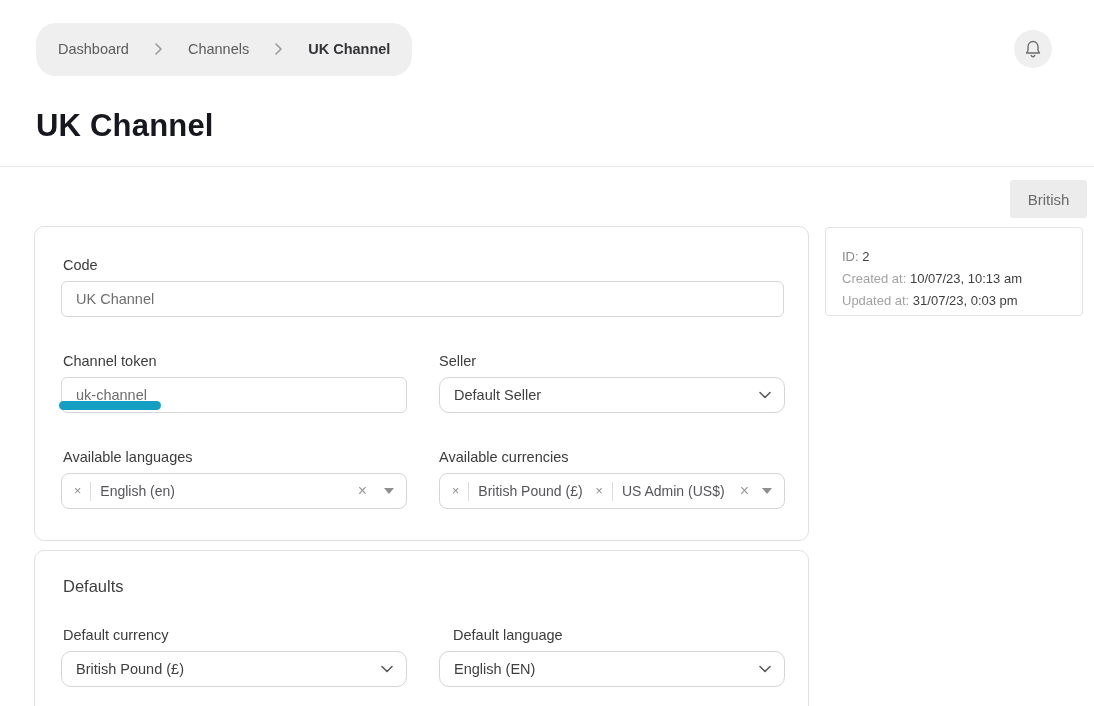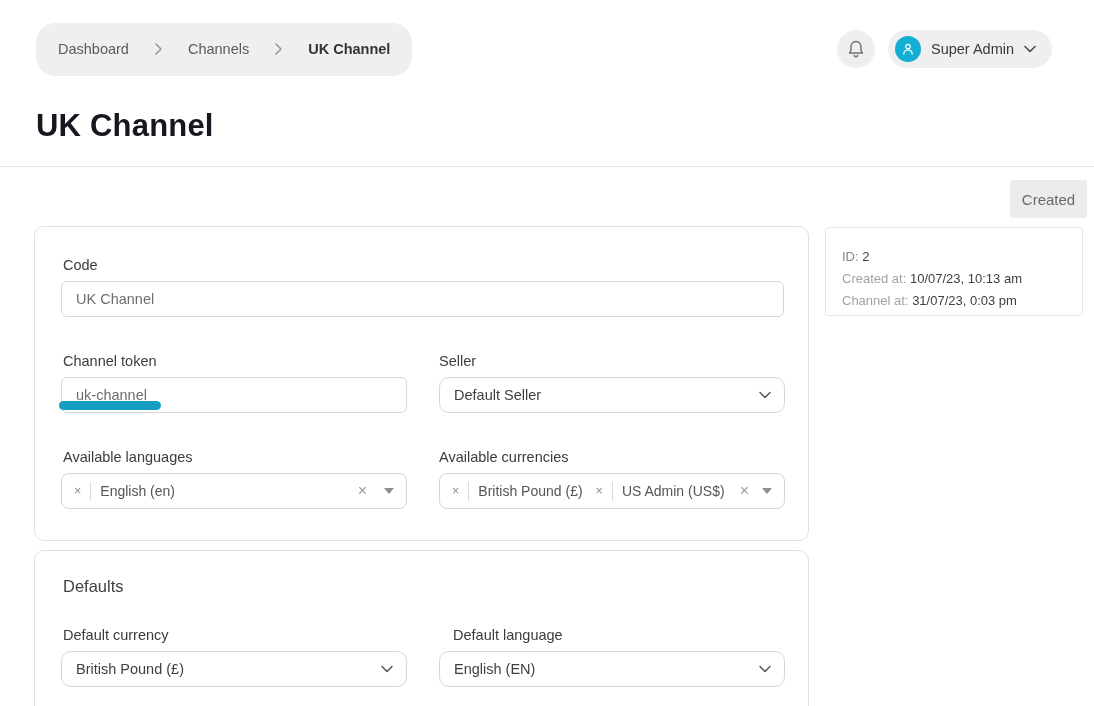--- a/index.html
+++ b/index.html
@@ -121,43 +121,27 @@
   </nav>
   <div class="topbar-right">
     <button class="bell-btn">
       <span style="display:flex;">
         <svg width="18" height="20" viewBox="0 0 18 20" fill="none" stroke="#6e6e6e" stroke-width="1.4" stroke-linecap="round" stroke-linejoin="round">
           <path d="M9 2.5 C5.8 2.5 4 5 4 8 v3.5 l-1.5 2.5 h13 L14 11.5 V8 c0-3-1.8-5.5-5-5.5 z"></path>
           <path d="M7.3 16.5 a1.8 1.8 0 0 0 3.4 0"></path>
         </svg>
       </span>
     </button>
-    <button class="user-pill">
-      <span class="avatar">
-        <span style="display:flex;">
-          <svg width="14" height="14" viewBox="0 0 14 14" fill="none" stroke="#ffffff" stroke-width="1.2" stroke-linecap="round" stroke-linejoin="round">
-            <circle cx="7" cy="4.6" r="2.3"></circle>
-            <path d="M2.8 12 c0-2.4 1.9-4 4.2-4 s4.2 1.6 4.2 4"></path>
-          </svg>
-        </span>
-      </span>
-      <span>Super Admin</span>
-      <span style="display:flex;">
-        <svg width="12" height="8" viewBox="0 0 12 8">
-            <polyline points="1,1.5 6,6.5 11,1.5" fill="none" stroke="#4a4a4a" stroke-width="1.6" stroke-linecap="round" stroke-linejoin="round"></polyline>
-          </svg>
-      </span>
-    </button>
   </div>
 </div>
 
 <h1 class="page-title">UK Channel</h1>
 <div class="hdr-divider"></div>
 
-<button class="update-btn">Created</button>
+<button class="update-btn">British</button>
 
 <section class="card main-card">
 
   <label class="f-label" style="left:28px; top:30px;">Code</label>
   <div style="position:absolute; left:26px; top:54px; width:723px;">
     <input class="f-input" style="position: relative;" value="UK Channel">
   </div>
 
   <label class="f-label" style="left:28px; top:126px;">Channel token</label>
   <div style="position:absolute; left:26px; top:150px; width:346px;">
@@ -238,16 +222,16 @@
 <aside class="info-card">
   <div>
     <span class="info-label" style="color:#8a8a8a;">ID:</span>
     <span class="info-value">2</span>
   </div>
   <div>
     <span class="info-label">Created at:</span>
     <span class="info-value">10/07/23, 10:13 am</span>
   </div>
   <div>
-    <span class="info-label">Channel at:</span>
+    <span class="info-label">Updated at:</span>
     <span class="info-value">31/07/23, 0:03 pm</span>
   </div>
 </aside>
 
 </body></html>

